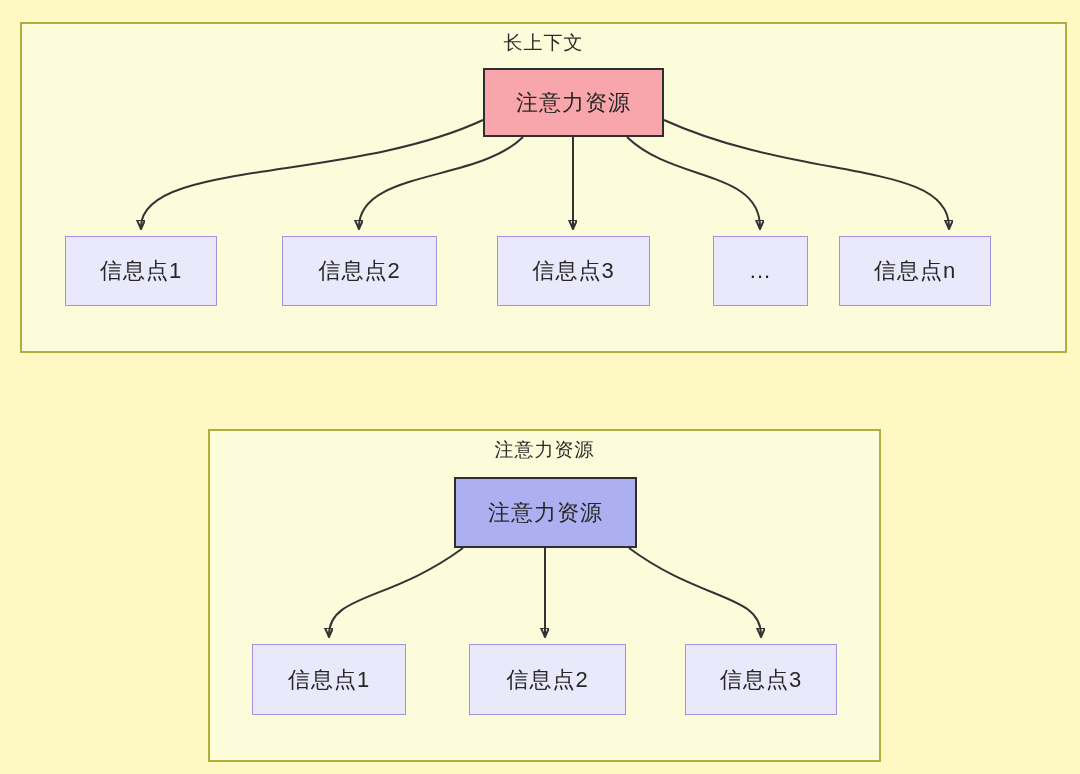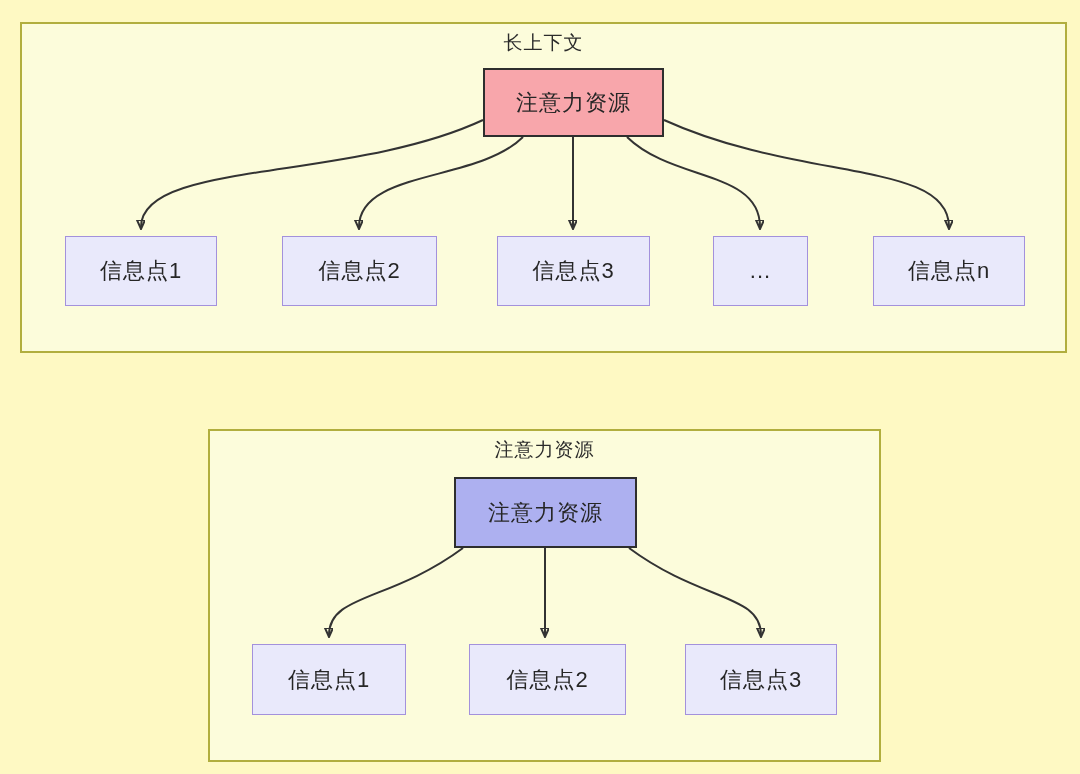--- a/index.html
+++ b/index.html
@@ -105,21 +105,21 @@
   </div>
   <div class="node info" style="left:282px; top:236px; width:155px; height:70px;">
     <span>信息点2</span>
   </div>
   <div class="node info" style="left:497px; top:236px; width:153px; height:70px;">
     <span>信息点3</span>
   </div>
   <div class="node info" style="left:713px; top:236px; width:95px; height:70px;">
     <span>...</span>
   </div>
-  <div class="node info" style="left:873px; top:236px; width:152px; height:70px;">
+  <div class="node info" style="left:839px; top:236px; width:152px; height:70px;">
     <span>信息点n</span>
   </div>
 
   <div class="node attn attn-short" style="left:454px; top:477px; width:183px; height:71px;">
     <span>注意力资源</span>
   </div>
 
   <div class="node info" style="left:252px; top:644px; width:154px; height:71px;">
     <span>信息点1</span>
   </div>

